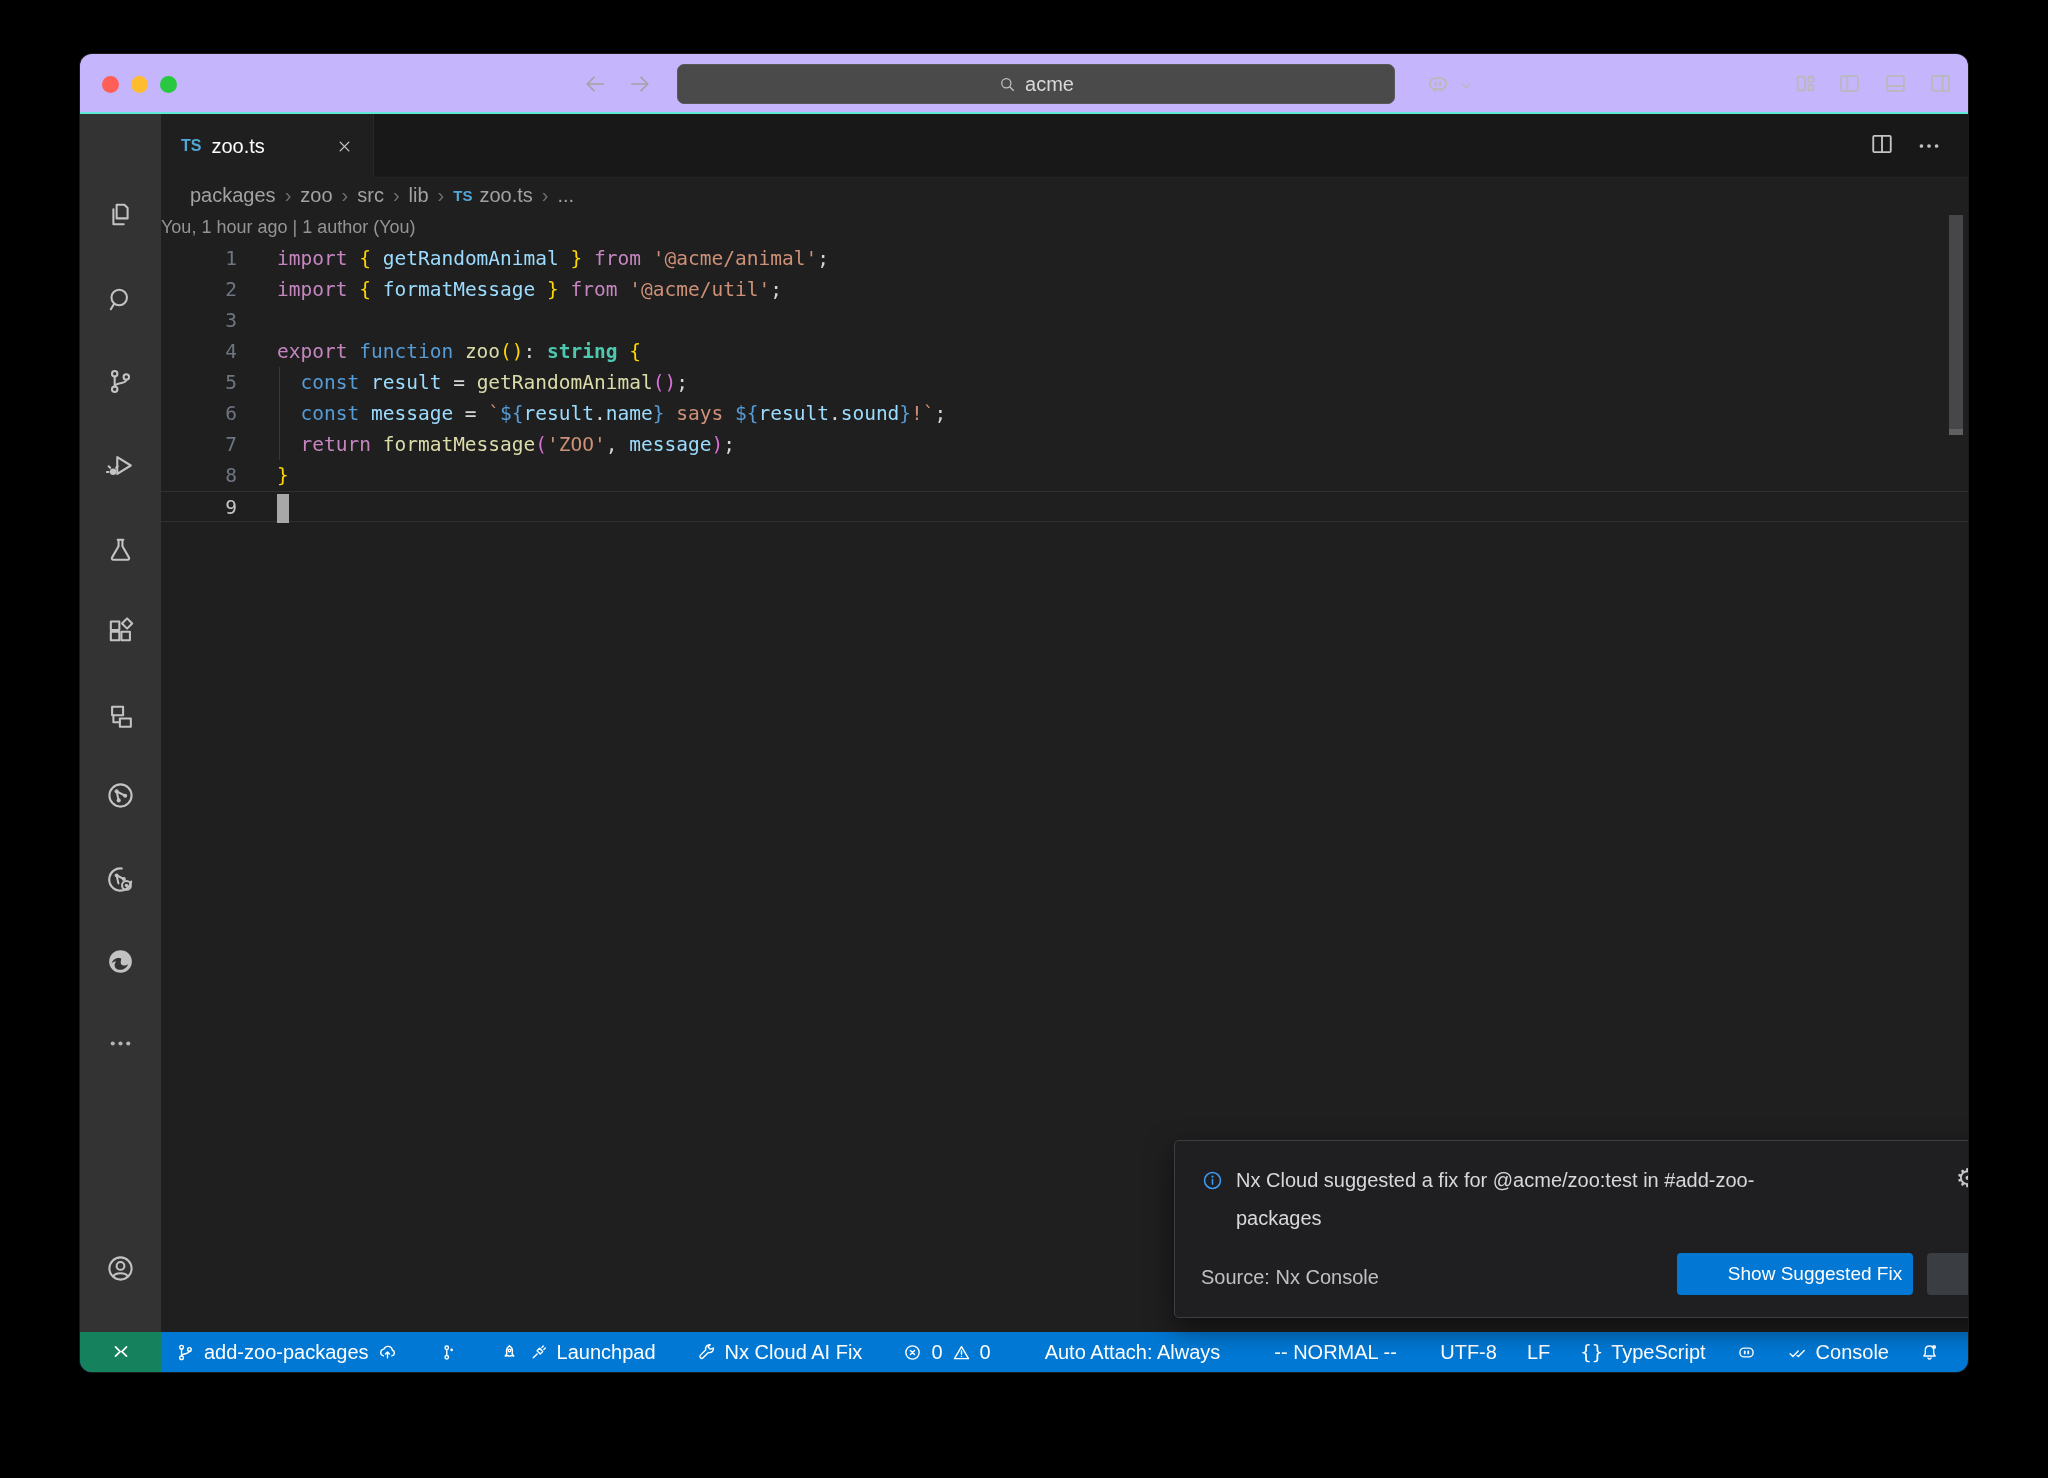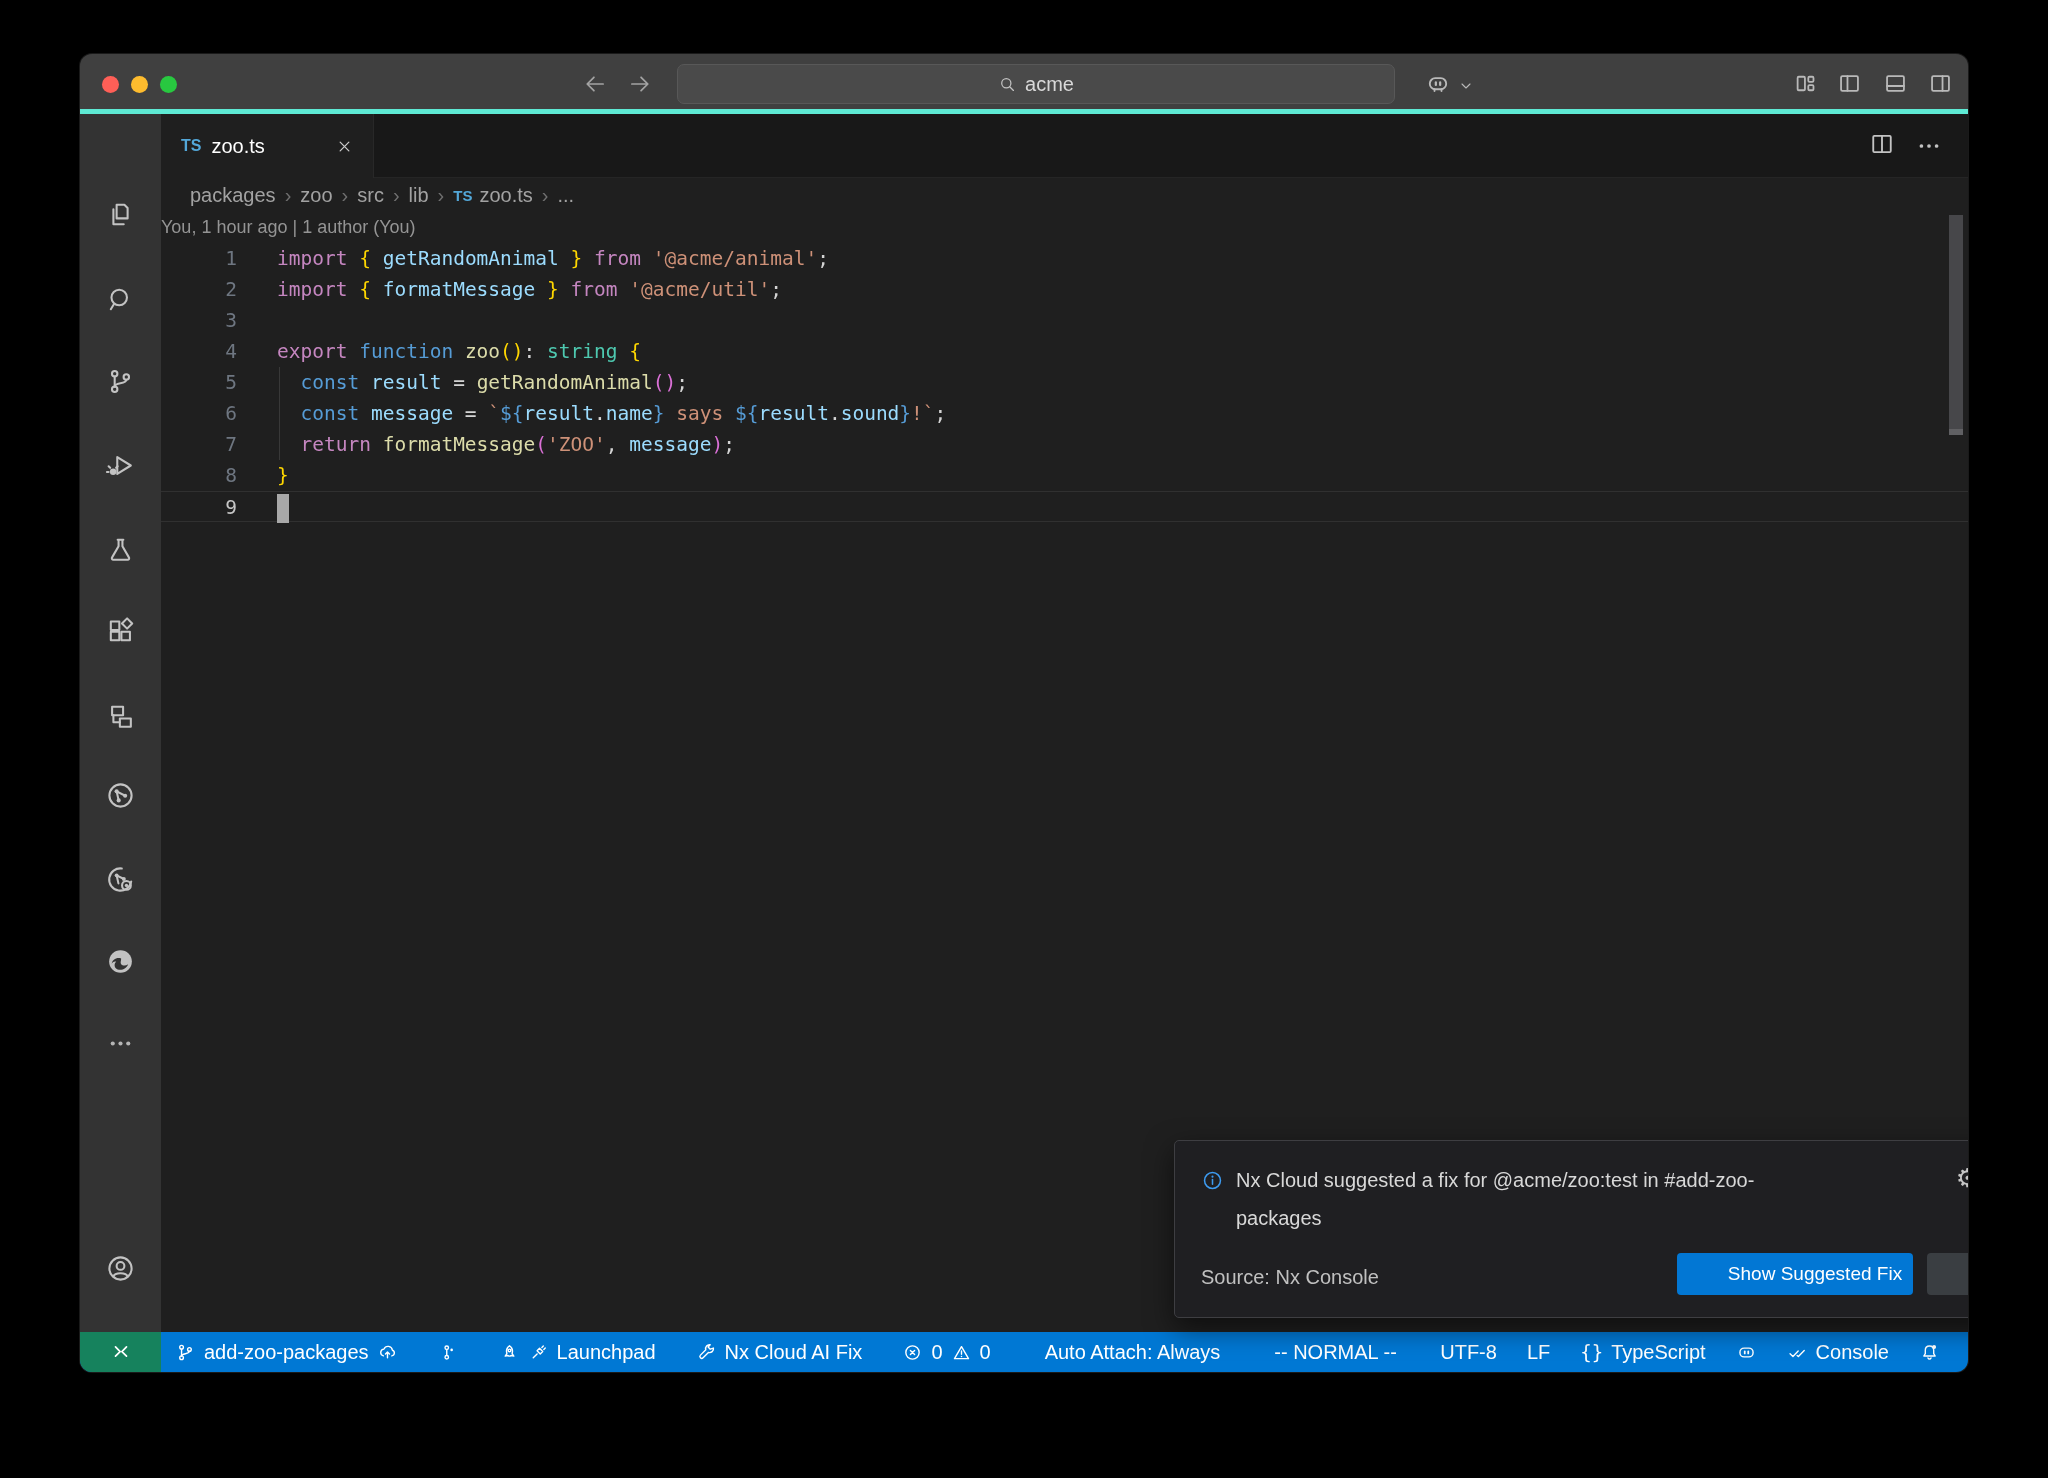--- a/index.html
+++ b/index.html
@@ -9,22 +9,22 @@
 
   svg { display:block; }
   .ic { stroke:currentColor; fill:none; stroke-width:1.6; stroke-linecap:round; stroke-linejoin:round; }
 
   
   .w { position:absolute; left:80px; top:54px; width:1888px; height:1318px;
        border-radius:12px; overflow:hidden; background:#1f1f1f;
        box-shadow:0 0 0 1px rgba(255,255,255,.10), 0 30px 80px rgba(0,0,0,.8); }
 
   
-  .titlebar { position:absolute; left:0; top:0; right:0; height:60px; background:#404040;
-              border-bottom:5px solid #5eead4; }
+  .titlebar { position:absolute; left:0; top:0; right:0; height:60px; background:#c4b5fd;
+              border-bottom:2px solid #5eead4; }
   .tl-dot { position:absolute; top:22px; width:17px; height:17px; border-radius:50%; }
   .nav-arrow { position:absolute; top:14px; width:34px; height:32px; color:#a3a3a3;
                display:flex; align-items:center; justify-content:center; }
   .searchbox { position:absolute; left:597px; top:10px; width:718px; height:40px;
                background:#4a4a4a; border:1px solid #585858; border-radius:7px;
                display:flex; align-items:center; justify-content:center; gap:8px;
                color:#d8d8d8; font-size:20px; }
   .searchbox .mag { color:#c2c2c2; }
   .tb-ic { position:absolute; top:16px; color:#b9b9b9; }
 
@@ -57,21 +57,21 @@
   .editor { position:absolute; left:81px; top:158px; right:0; bottom:40px; background:#1f1f1f; }
   .blame { height:31px; line-height:31px; color:#949494; font-size:18px; white-space:pre; }
   .code-line { position:relative; height:31px; line-height:31px;
                font-family:"DejaVu Sans Mono", monospace; font-size:19.5px; white-space:pre; }
   .code-line.current { border-top:1px solid #303030; border-bottom:1px solid #303030; }
   .code-line.current .ln { color:#c6c6c6; }
   .ln { position:absolute; left:0; width:76px; text-align:right; color:#6e7681; }
   .lc { position:absolute; left:116px; top:0; }
   .lc span { white-space:pre; }
   .tok-kw { color:#C586C0; } .tok-st { color:#569CD6; } .tok-var { color:#9CDCFE; }
-  .tok-fn { color:#DCDCAA; } .tok-str { color:#CE9178; } .tok-ty { color:#4EC9B0; }
+  .tok-fn { color:#DCDCAA; } .tok-str { color:#CE9178; } .tok-ty { color:#4EC9B0;font-weight:bold; }
   .tok-b1 { color:#FFD700; } .tok-b2 { color:#DA70D6; } .tok-pl { color:#D4D4D4; }
   .cursor { display:inline-block; width:12px; height:29px; background:#a8a8a8; vertical-align:middle; }
   .indent-guide { position:absolute; left:118px; top:155px; width:1px; height:93px; background:#383838; }
   .scroll-slider { position:absolute; right:5px; top:3px; width:14px; height:220px; background:#47474a; }
   .scroll-slider:after { content:""; position:absolute; left:0; right:0; bottom:0; height:6px; background:#606063; }
 
   
   .statusbar { position:absolute; left:0; right:0; bottom:0; height:40px; background:#0078D4;
                display:flex; align-items:center; color:#ffffff; font-size:20px; }
   .sb-remote { position:absolute; left:0; top:0; width:81px; height:40px; background:#16825D;

